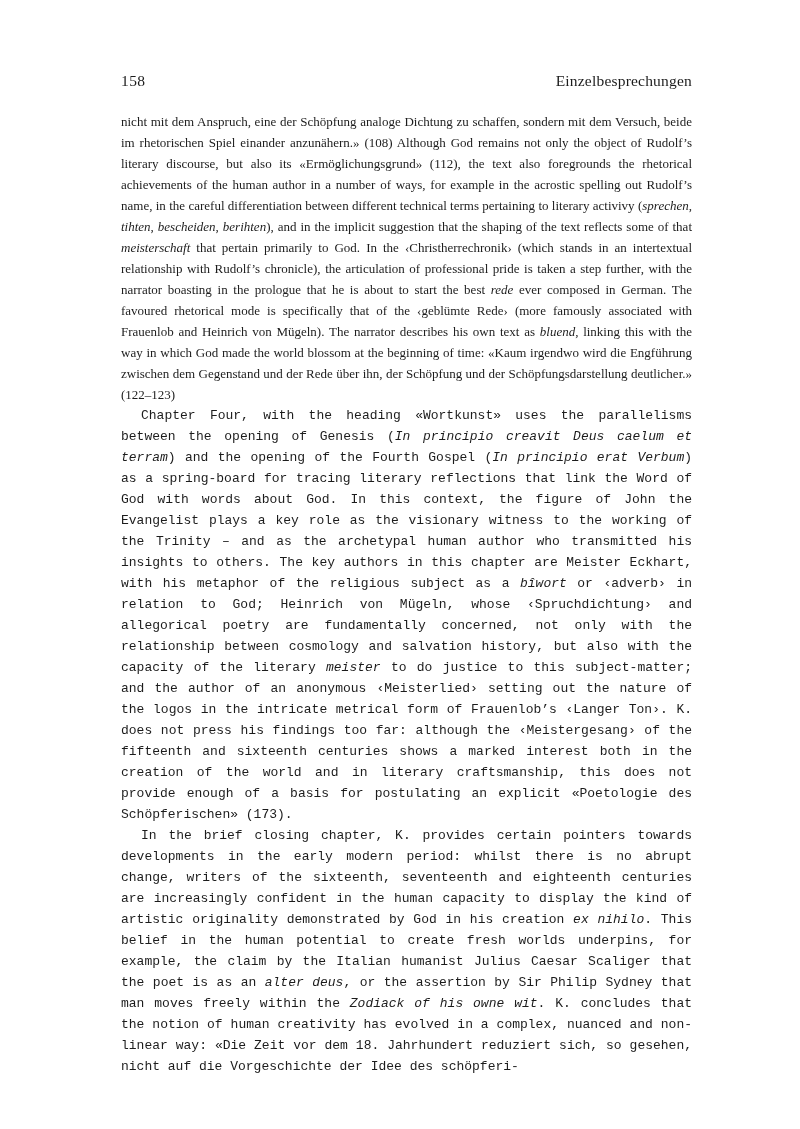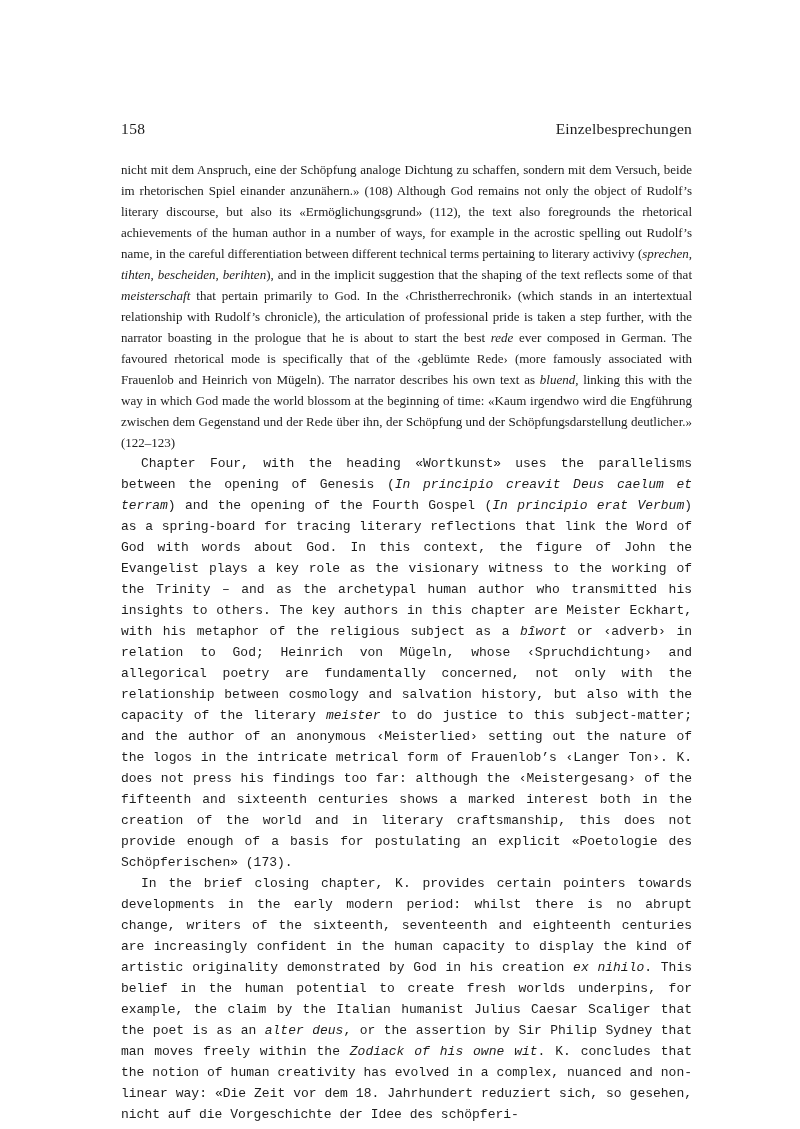--- a/index.html
+++ b/index.html
@@ -20,21 +20,21 @@
   }
   .page-header {
     display: flex;
     justify-content: space-between;
     align-items: baseline;
     font-size: 15.5px;
     line-height: 1.2;
     margin-bottom: 20px;
   }
   .page-number { letter-spacing: 0.4px; }
-  .running-title { letter-spacing: 0.2px; margin-top: 48px; }
+  .running-title { letter-spacing: 0.2px; }
   .body-text {
     font-size: 13px;
     line-height: 21px;
     text-align: justify;
   }
   p.para {
     margin: 0;
     padding: 0;
   }
   p.para.indent {

